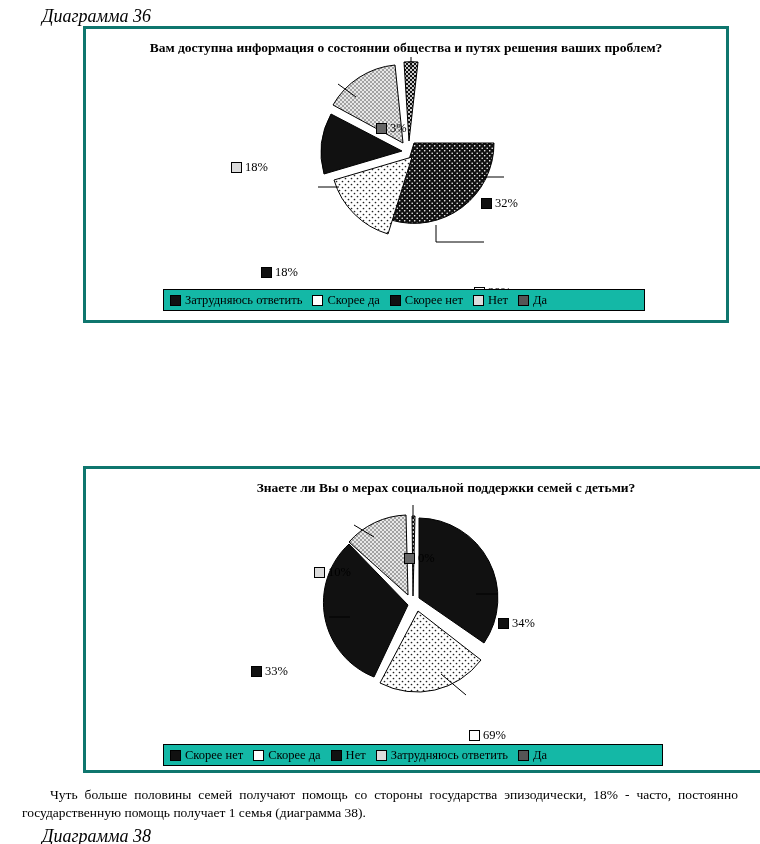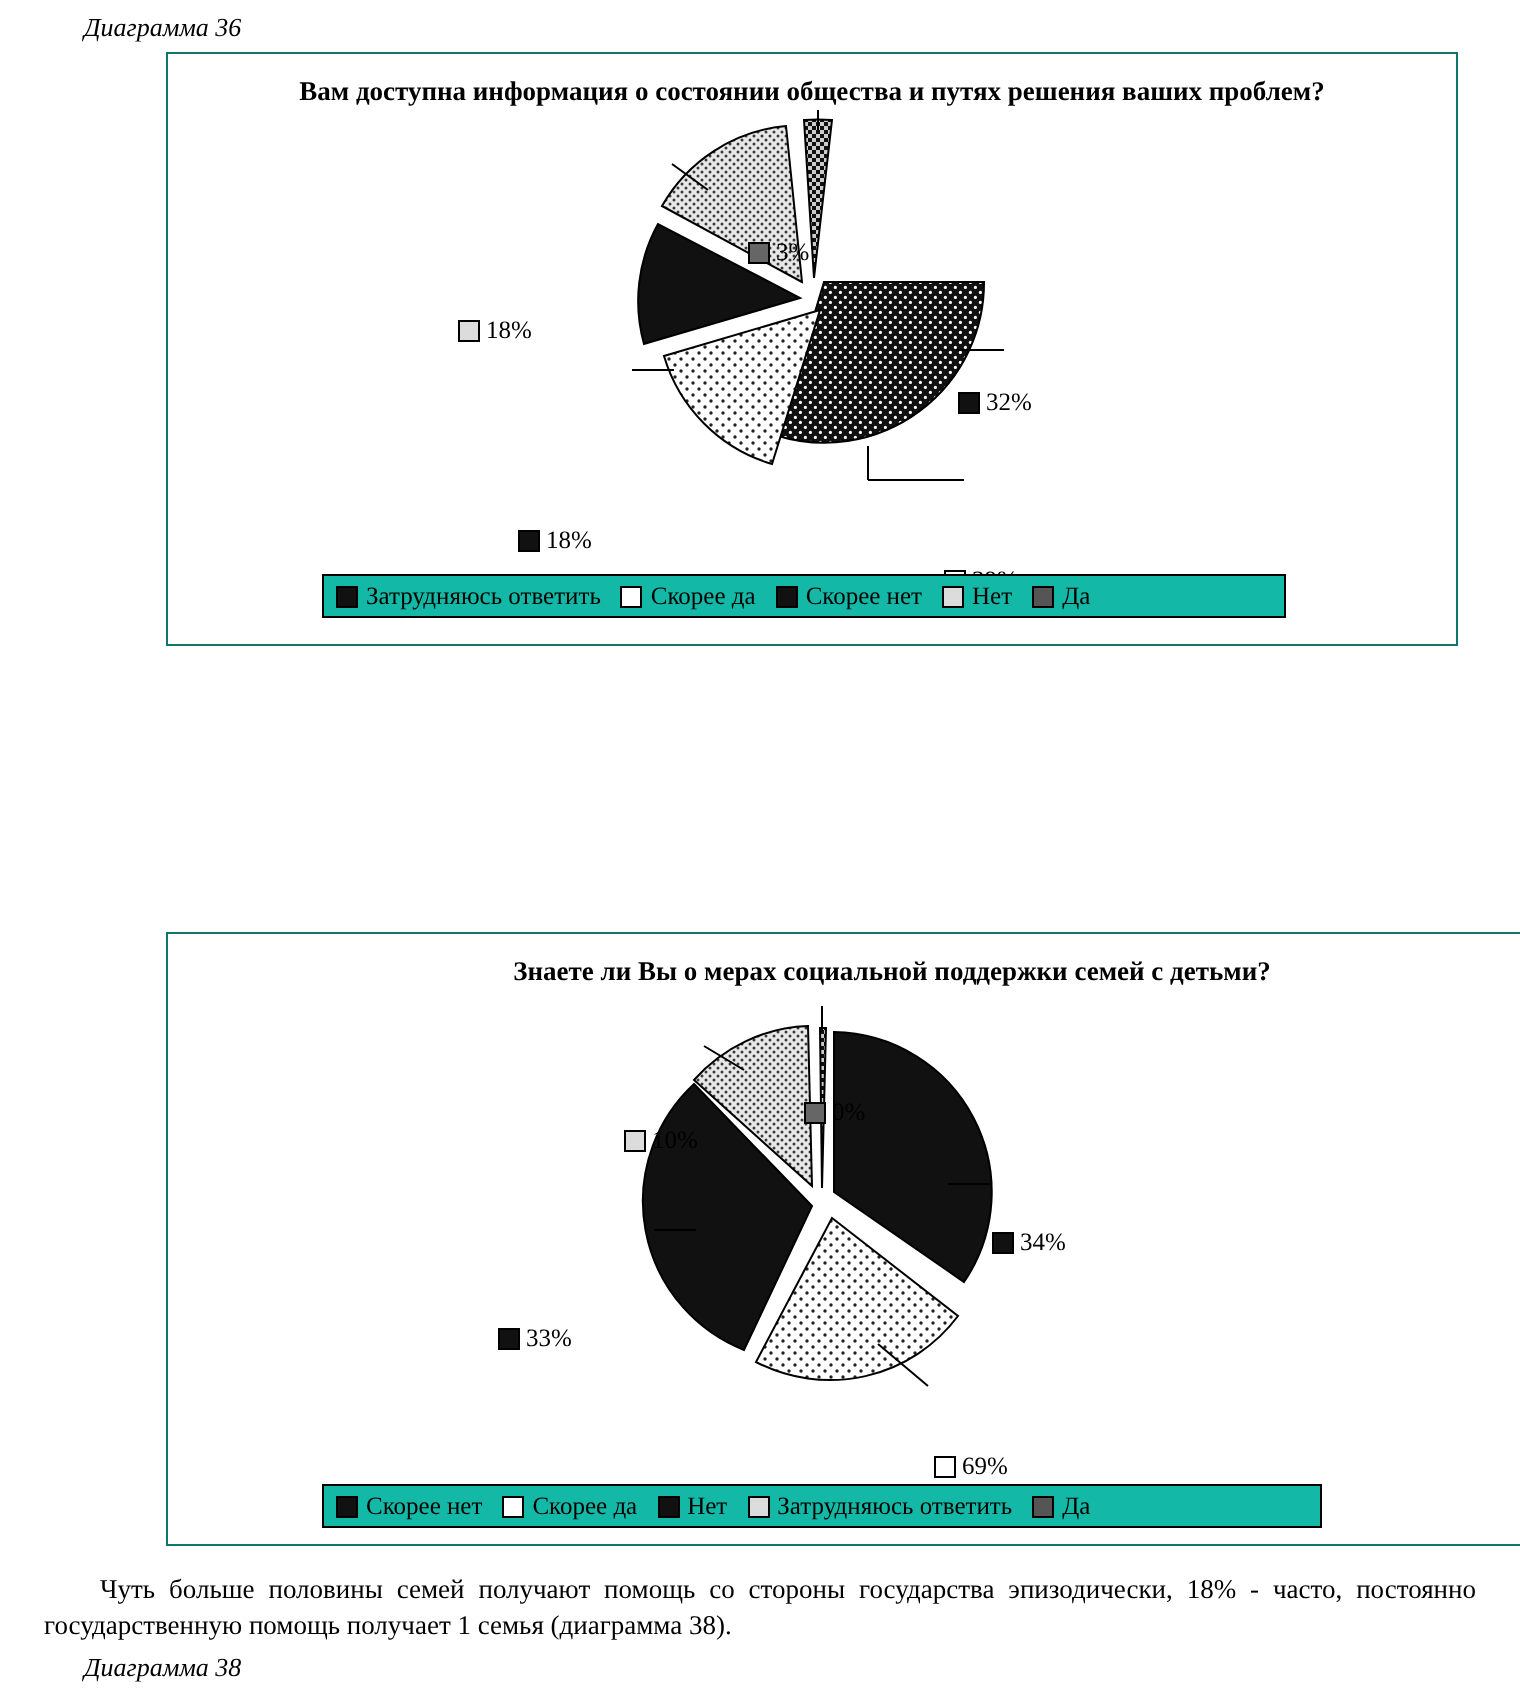--- a/index.html
+++ b/index.html
@@ -17,26 +17,26 @@
   }
   .page {
     position: relative;
     width: 760px;
     height: 844px;
   }
   .caption {
     position: absolute;
     font-family: "Liberation Serif", serif;
     font-style: italic;
-    font-size: 13px;
+    font-size: 18px;
     color: #000;
   }
   .chart-box {
     position: absolute;
-    border: 1px solid #0f766e;
+    border: 3px solid #0f766e;
     background: #fff;
     box-sizing: border-box;
   }
   .chart-title {
     text-align: center;
     font-family: "Liberation Serif", serif;
     font-weight: bold;
     font-size: 13.5px;
     line-height: 1.35;
     padding: 10px 45px 0 45px;

